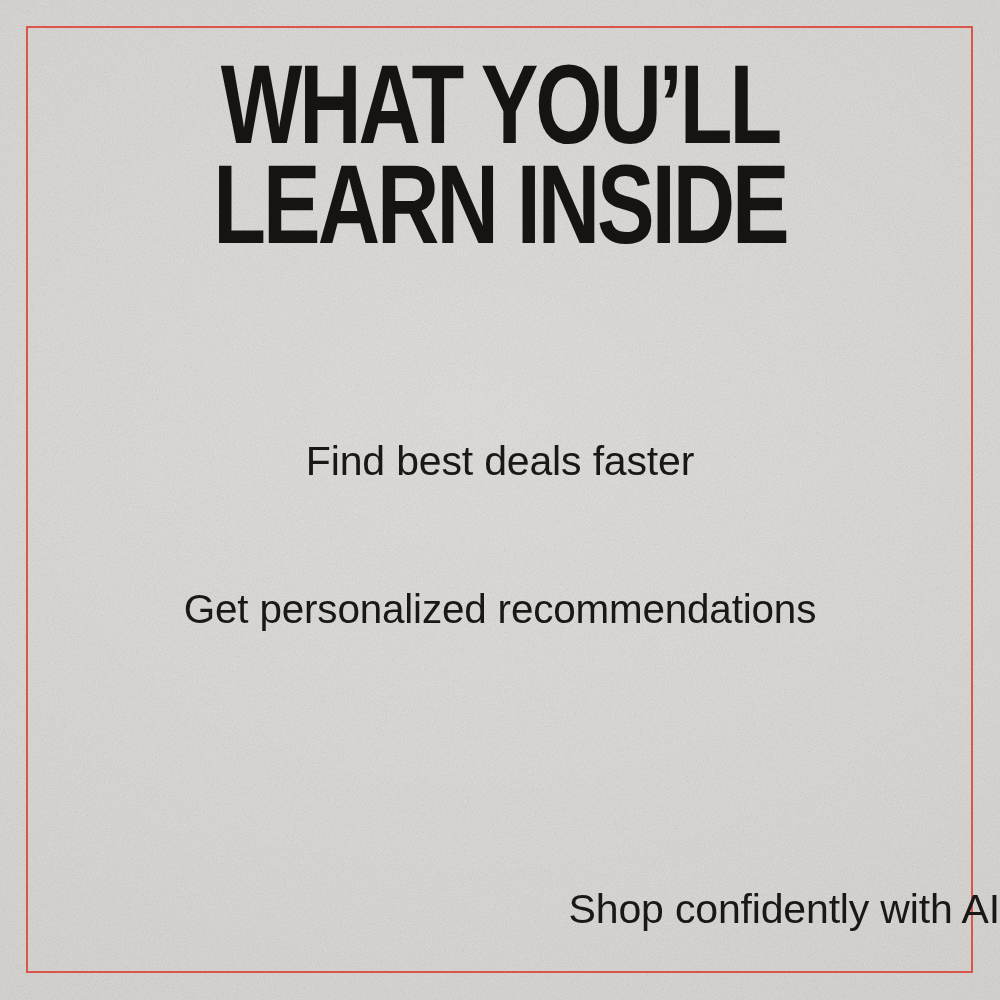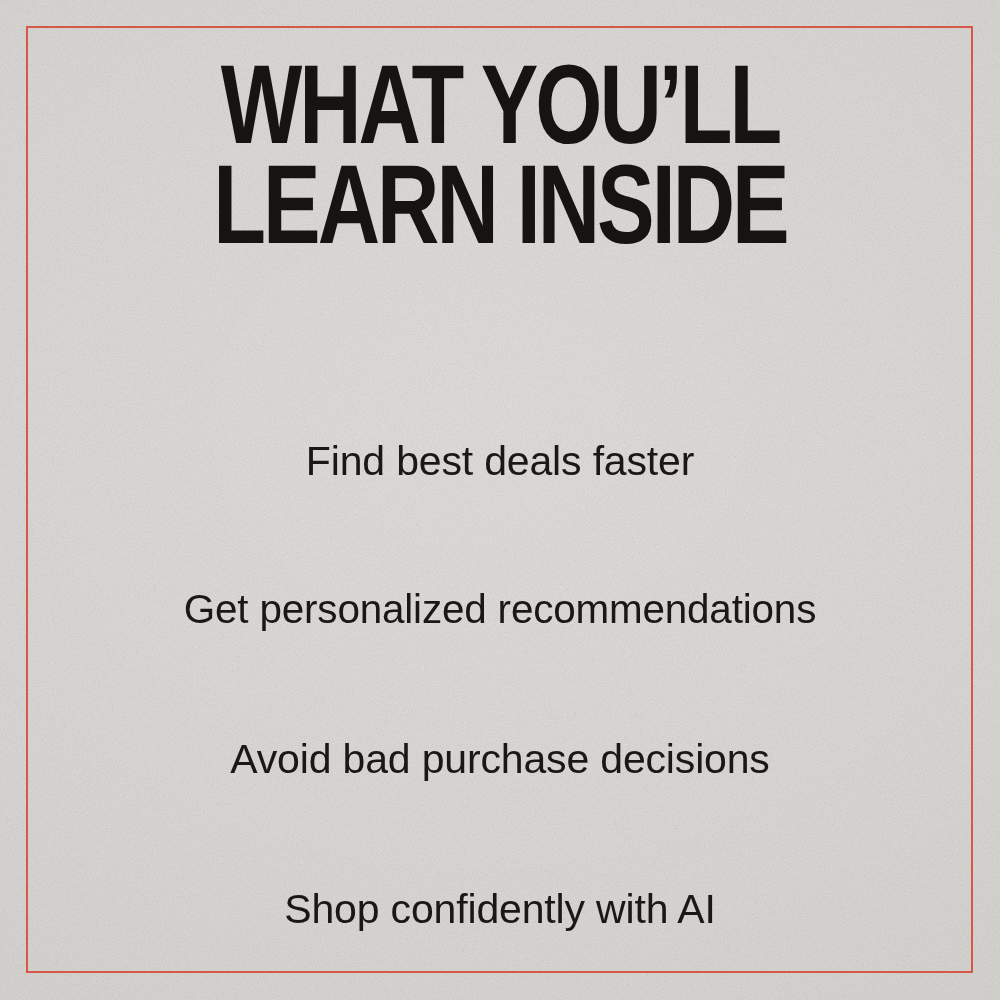--- a/index.html
+++ b/index.html
@@ -110,21 +110,21 @@
     font-size: 41px;
     letter-spacing: -0.004em;
     white-space: nowrap;
     transform-origin: center center;
   }
 
   .benefit.b0 { top: 288px; }
   .benefit.b1 { top: 438px; }
   .benefit.b2 { top: 586px; transform: scaleX(0.985); }
   .benefit.b3 { top: 736px; }
-  .benefit.b4 { top: 886px; }
+  .benefit.b4 { top: 886px; text-align: right; }
 </style>
 </head>
 <body>
 
 <div id="poster">
 
   <div id="tone"></div>
 
   <svg id="grain" xmlns="http://www.w3.org/2000/svg" width="1000" height="1000">
     <filter id="noiseFilterDark">
@@ -157,18 +157,17 @@
         <span class="hl-line">WHAT YOU’LL</span>
         <span class="hl-line">LEARN INSIDE</span>
       </h1>
     </div>
 
 
     <div class="benefit b1">Find best deals faster</div>
 
     <div class="benefit b2">Get personalized recommendations</div>
 
-    <div class="benefit b3">Avoid bad purchase decisions</div>
 
     <div class="benefit b4">Shop confidently with AI</div>
 
   </div>
 </div>
 
 </body></html>

